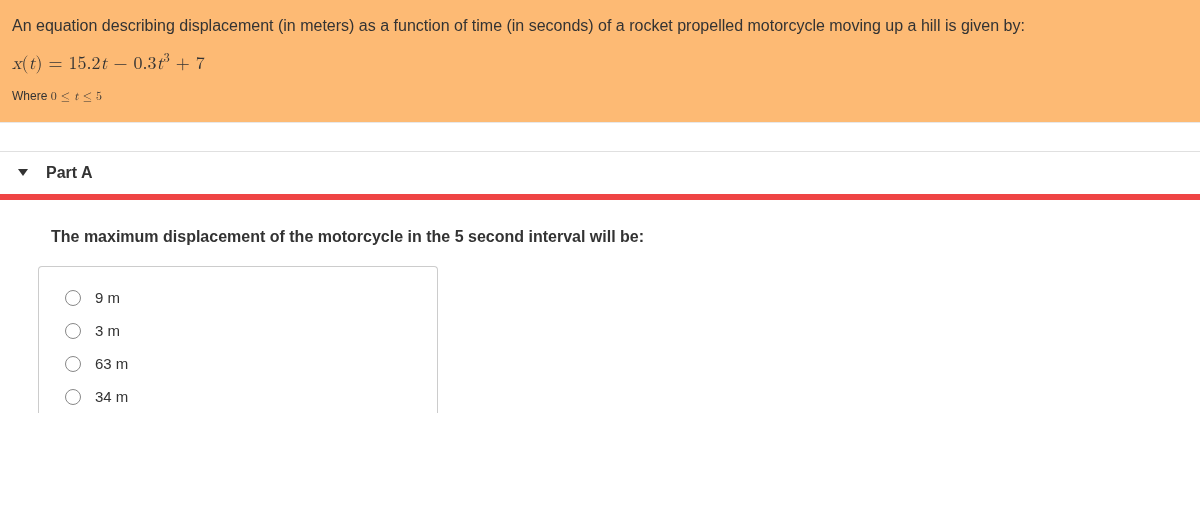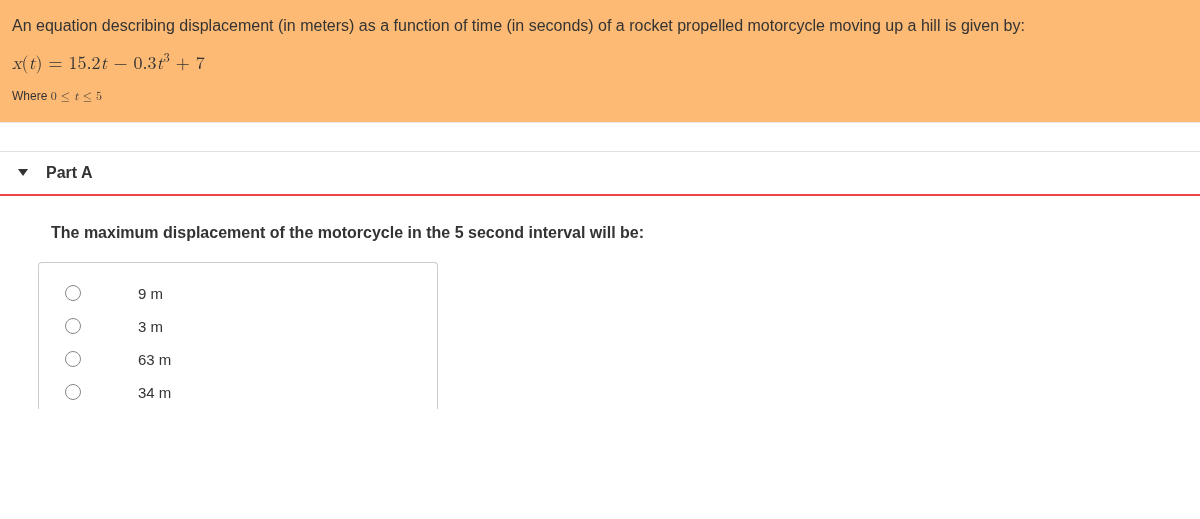--- a/index.html
+++ b/index.html
@@ -33,21 +33,21 @@
   .domain-line .where-label { font-family: Arial, Helvetica, sans-serif; }
   .domain-line .math { font-family: 'Latin Modern Math','STIX Two Math','Cambria Math', Georgia, serif; font-style: italic; }
   .part-section {
     margin-top: 28px;
     border-top: 1px solid #e0e0e0;
   }
   .part-header {
     display: flex;
     align-items: center;
     padding: 12px 18px;
-    border-bottom: 2px solid #ef4444;
+    border-bottom: 6px solid #ef4444;
     cursor: pointer;
     text-align: right;
   }
   .chevron {
     width: 0; height: 0;
     border-left: 5px solid transparent;
     border-right: 5px solid transparent;
     border-top: 7px solid #333;
     margin-right: 18px;
   }
@@ -66,24 +66,23 @@
   }
   .choices-box {
     border: 1px solid #ccc;
     border-bottom: none;
     border-radius: 4px 4px 0 0;
     width: 400px;
     padding: 14px 20px 0 20px;
   }
   .choice-row {
     display: flex;
-    align-items: flex-start;
+    align-items: flex-end;
     padding: 8px 6px;
     cursor: pointer;
-    gap: 43px;
   }
   .radio {
     appearance: none;
     -webkit-appearance: none;
     width: 16px; height: 16px;
     border: 1.5px solid #888;
     border-radius: 50%;
     margin-right: 14px;
     position: relative;
     cursor: pointer;

